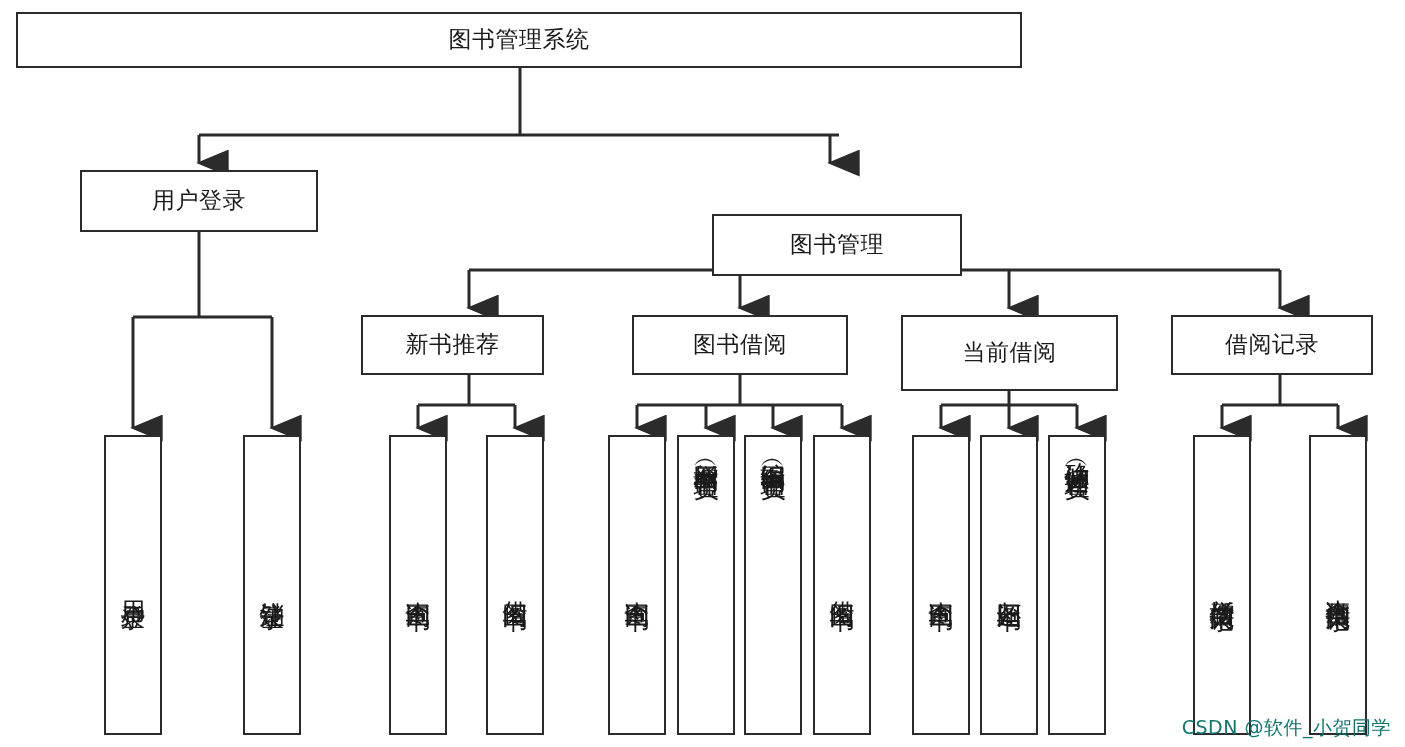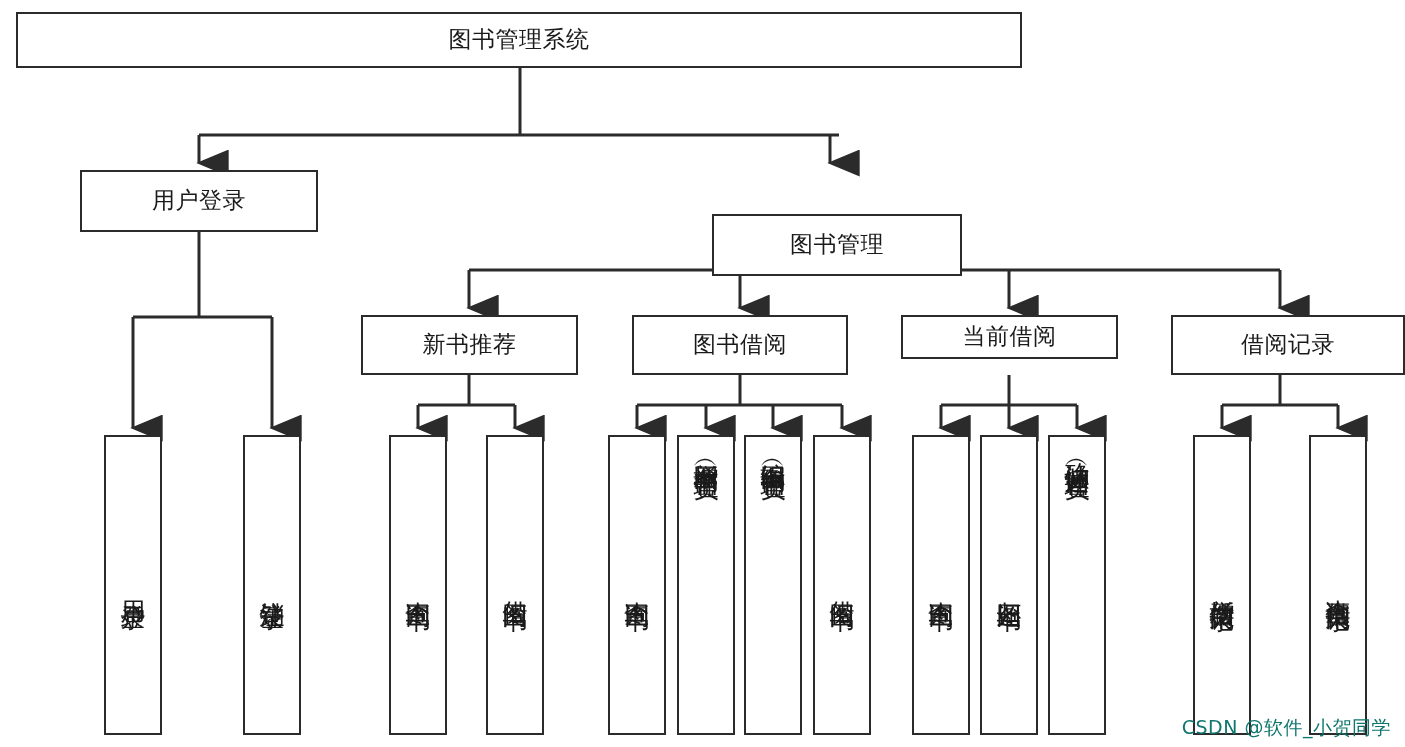--- a/index.html
+++ b/index.html
@@ -139,30 +139,30 @@
     <span class="label">图书管理系统</span>
   </div>
 
   <div class="node h" style="left:80px; top:170px; width:238px; height:62px;">
     <span class="label">用户登录</span>
   </div>
   <div class="node h" style="left:712px; top:170px; width:250px; height:62px;margin-top:44px;">
     <span class="label">图书管理</span>
   </div>
 
-  <div class="node h" style="left:361px; top:315px; width:217px; height:60px;">
+  <div class="node h" style="left:361px; top:315px; width:183px; height:60px;">
     <span class="label">新书推荐</span>
   </div>
   <div class="node h" style="left:632px; top:315px; width:216px; height:60px;justify-content:center;">
     <span class="label">图书借阅</span>
   </div>
-  <div class="node h" style="left:901px; top:315px; width:217px; height:44px;">
+  <div class="node h" style="left:901px; top:315px; width:217px; height:76px;">
     <span class="label">当前借阅</span>
   </div>
-  <div class="node h" style="left:1171px; top:315px; width:234px; height:60px;">
+  <div class="node h" style="left:1171px; top:315px; width:202px; height:60px;">
     <span class="label">借阅记录</span>
   </div>
 
   <div class="node v centered" style="left:104px; top:435px; width:58px; height:300px;">
     <span class="label">用户登录</span>
   </div>
   <div class="node v centered" style="left:243px; top:435px; width:58px; height:300px;">
     <span class="label">注销登录</span>
   </div>
 

